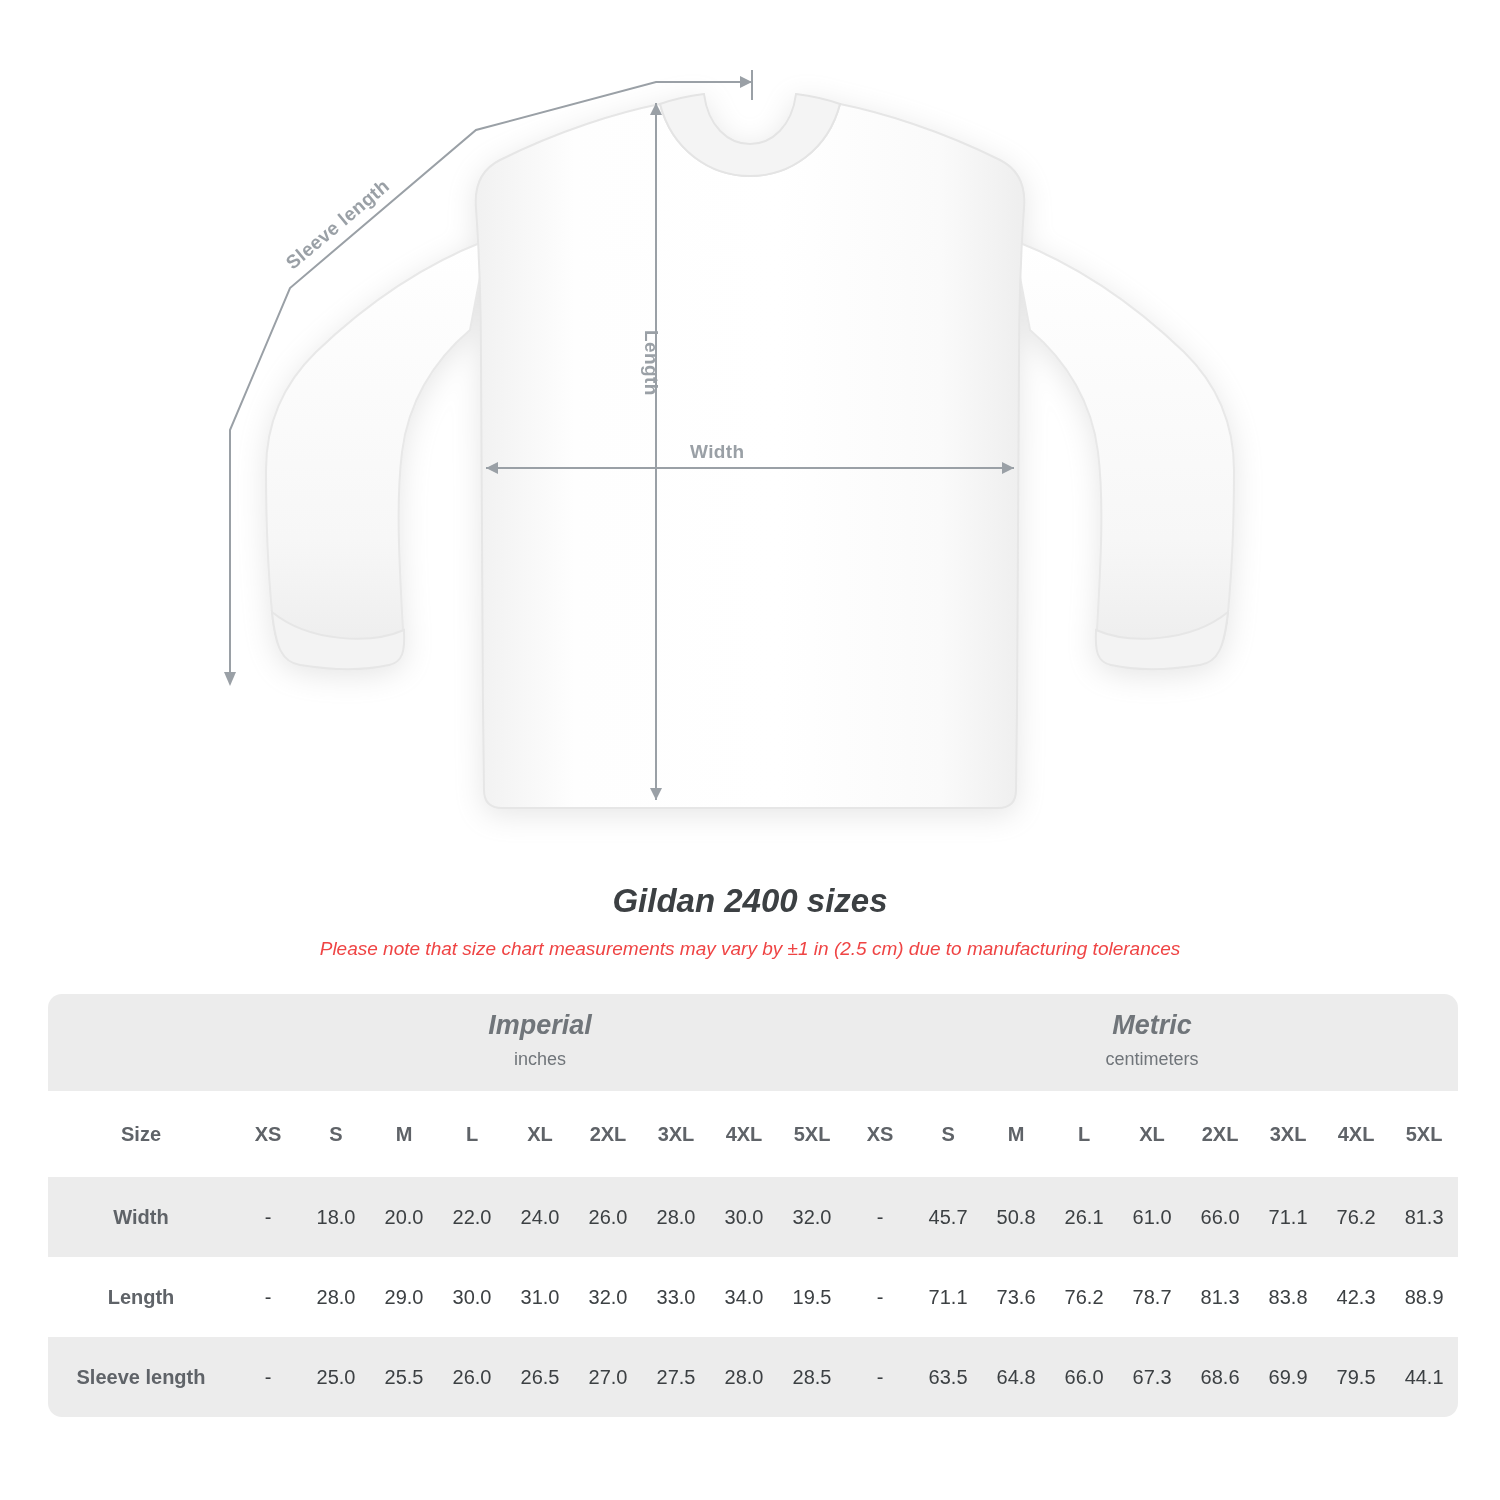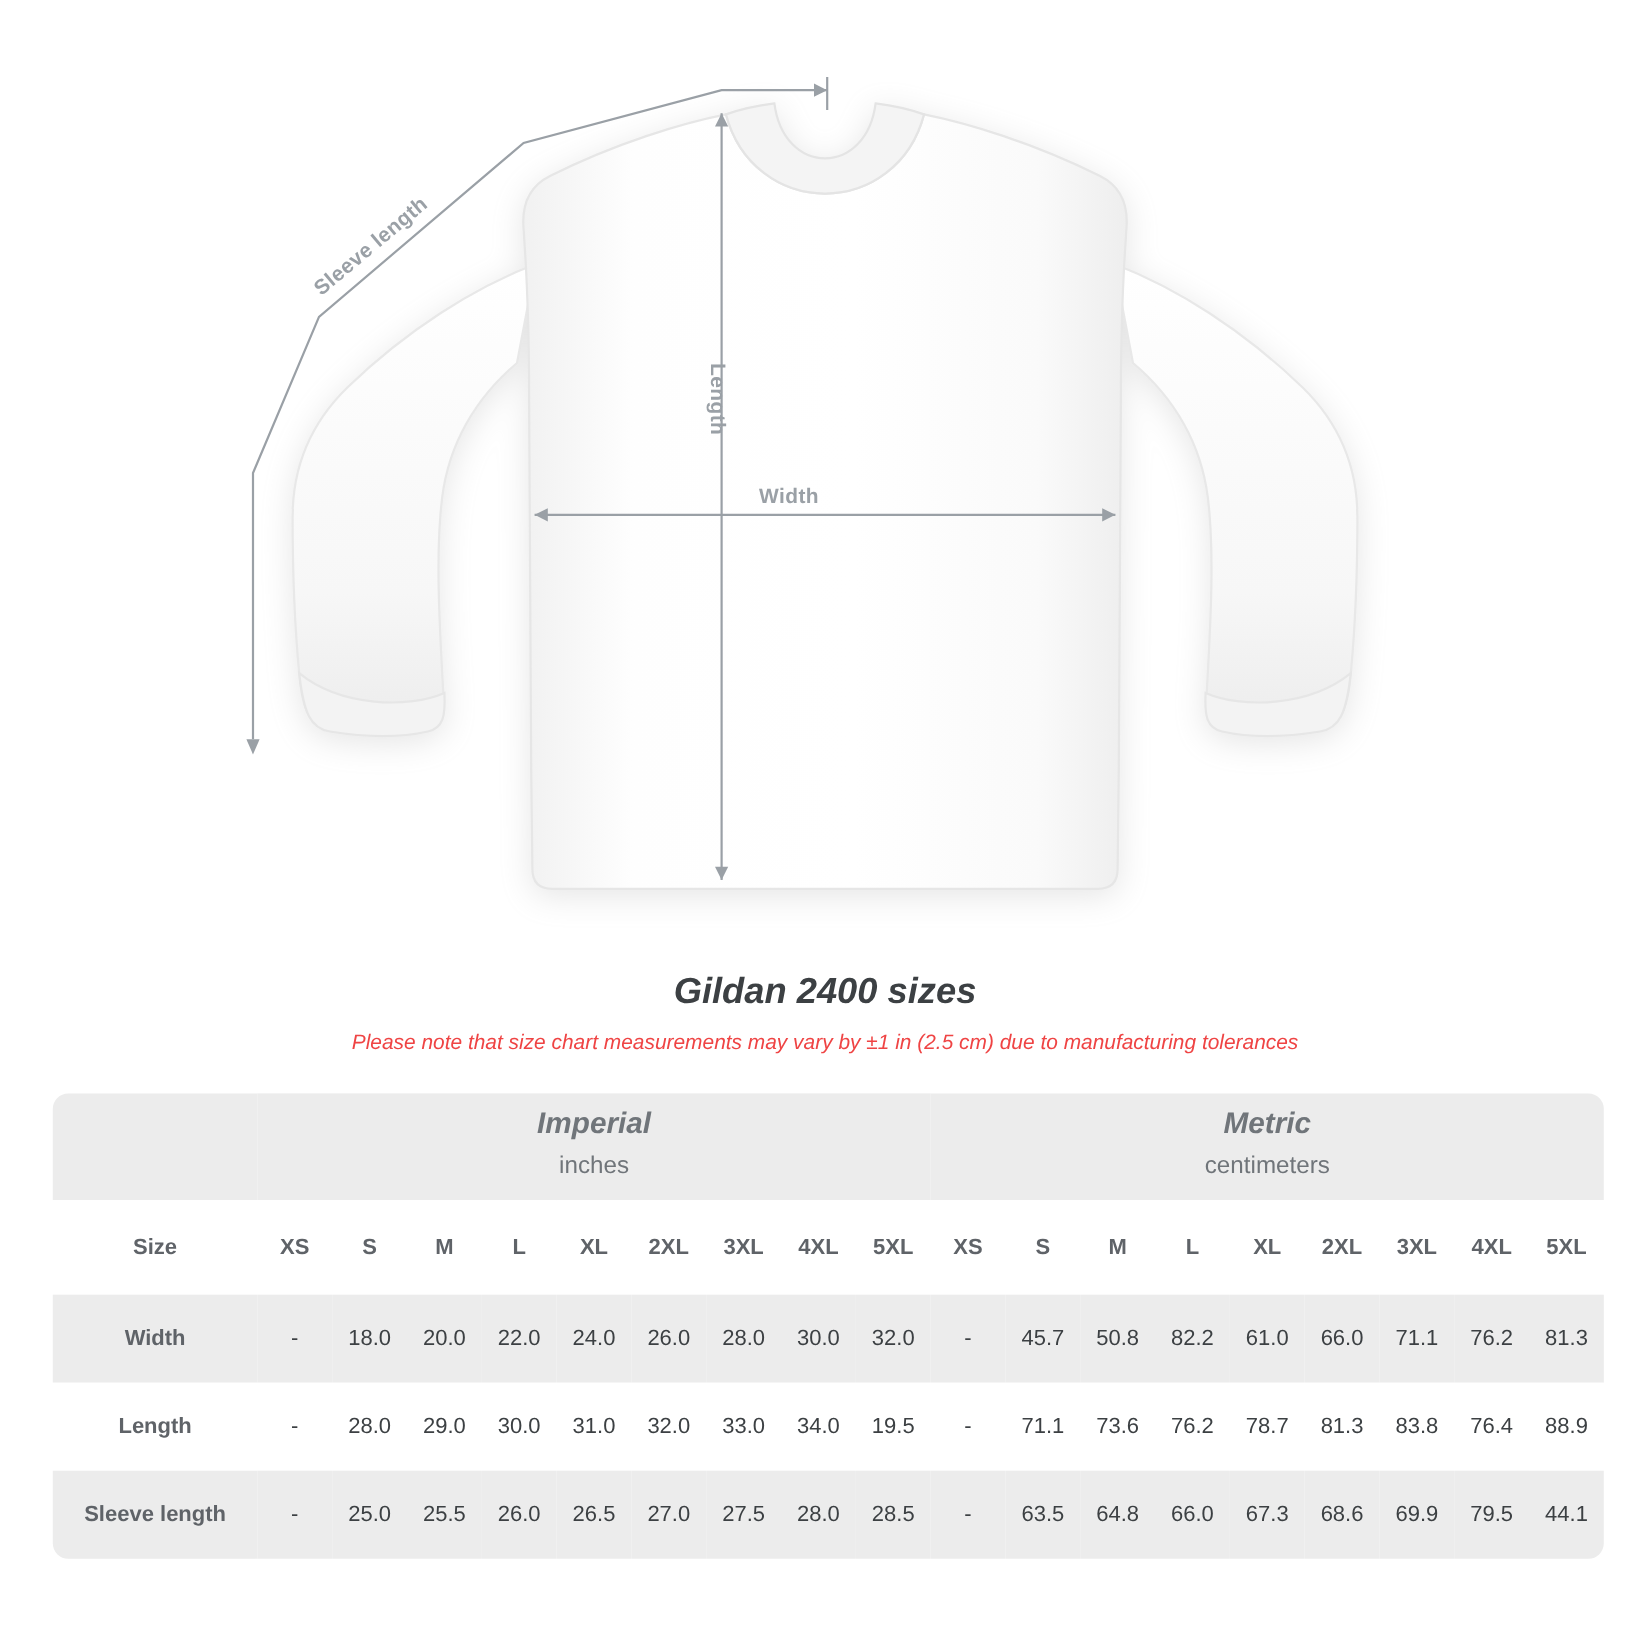--- a/index.html
+++ b/index.html
@@ -81,21 +81,21 @@
   .unit-head:first-child { border-top-left-radius: 14px; }
   .unit-head:last-child  { border-top-right-radius: 14px; }
   .unit-name {
     font-size: 27px;
     font-weight: bold;
     font-style: italic;
     color: #70757a;
     line-height: 1.25;
   }
   .unit-sub {
-    font-size: 22px;
+    font-size: 18px;
     color: #70757a;
     font-style: normal;
     font-weight: normal;
     line-height: 1.9;
   }
 
   tr.head-row td {
     height: 86px;
     text-align: center;
     vertical-align: middle;
@@ -286,21 +286,21 @@
           <td>20.0</td>
           <td>22.0</td>
           <td>24.0</td>
           <td>26.0</td>
           <td>28.0</td>
           <td>30.0</td>
           <td>32.0</td>
           <td>-</td>
           <td>45.7</td>
           <td>50.8</td>
-          <td>82.2</td>
+          <td>26.1</td>
           <td>61.0</td>
           <td>66.0</td>
           <td>71.1</td>
           <td>76.2</td>
           <td>81.3</td>
         </tr>
 
         <tr class="data-row plain">
           <td class="row-label">Length</td>
           <td>-</td>
@@ -312,21 +312,21 @@
           <td>33.0</td>
           <td>34.0</td>
           <td>19.5</td>
           <td>-</td>
           <td>71.1</td>
           <td>73.6</td>
           <td>76.2</td>
           <td>78.7</td>
           <td>81.3</td>
           <td>83.8</td>
-          <td>76.4</td>
+          <td>42.3</td>
           <td>88.9</td>
         </tr>
 
         <tr class="data-row shade last">
           <td class="row-label">Sleeve length</td>
           <td>-</td>
           <td>25.0</td>
           <td>25.5</td>
           <td>26.0</td>
           <td>26.5</td>

